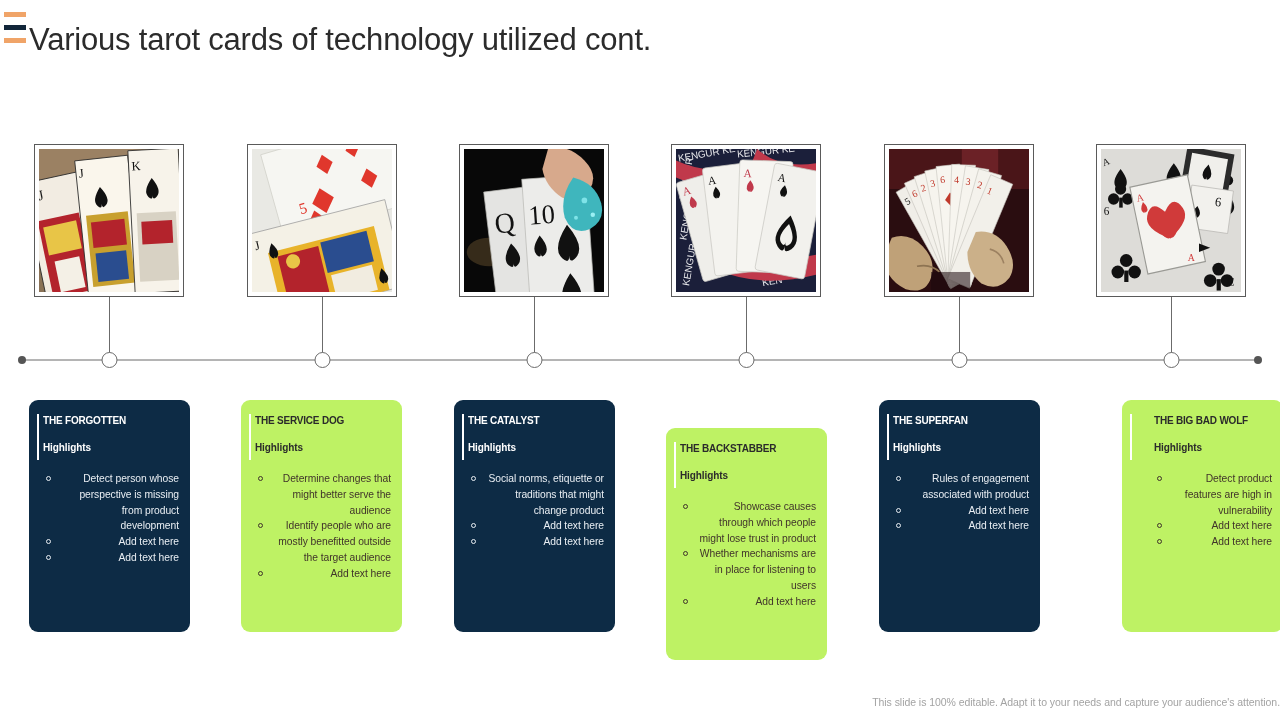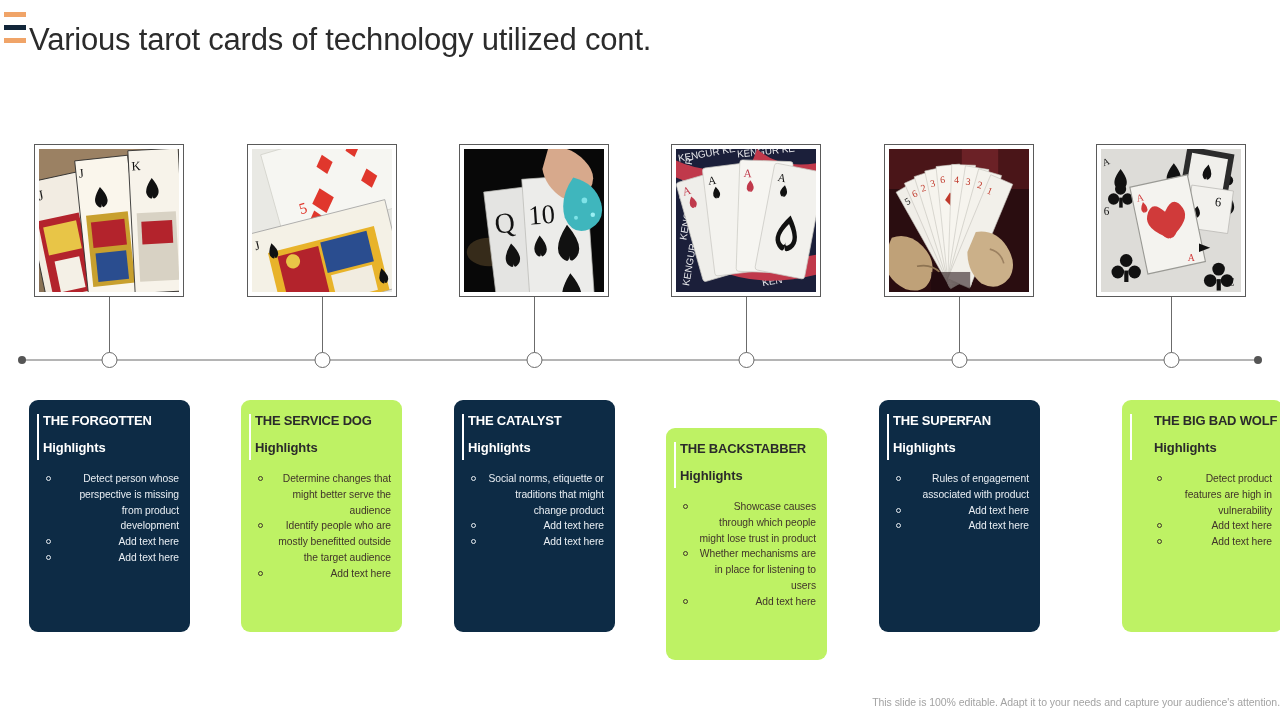--- a/index.html
+++ b/index.html
@@ -101,29 +101,29 @@
   .hcard .accent {
     position: absolute;
     left: 8px;
     top: 14px;
     width: 2px;
     height: 46px;
   }
   .hcard.navy .accent   { background: #ffffff; }
   .hcard.orange .accent { background: #ffffff; }
   .hcard h3 {
-    font-size: 13px;
+    font-size: 10px;
     font-weight: bold;
     line-height: 14px;
     margin-bottom: 11px;
     letter-spacing: -0.2px;
     white-space: nowrap;
   }
   .hcard h4 {
-    font-size: 13px;
+    font-size: 10px;
     font-weight: bold;
     line-height: 18px;
     margin-bottom: 14px;
     letter-spacing: -0.1px;
   }
   .hcard.navy h3, .hcard.navy h4 { color: #ffffff; }
   .hcard.orange h3, .hcard.orange h4 { color: #2b2b2b; }
   .hcard ul { list-style: none; padding-left: 0; text-align: right; }
   .hcard li {
     position: relative;

